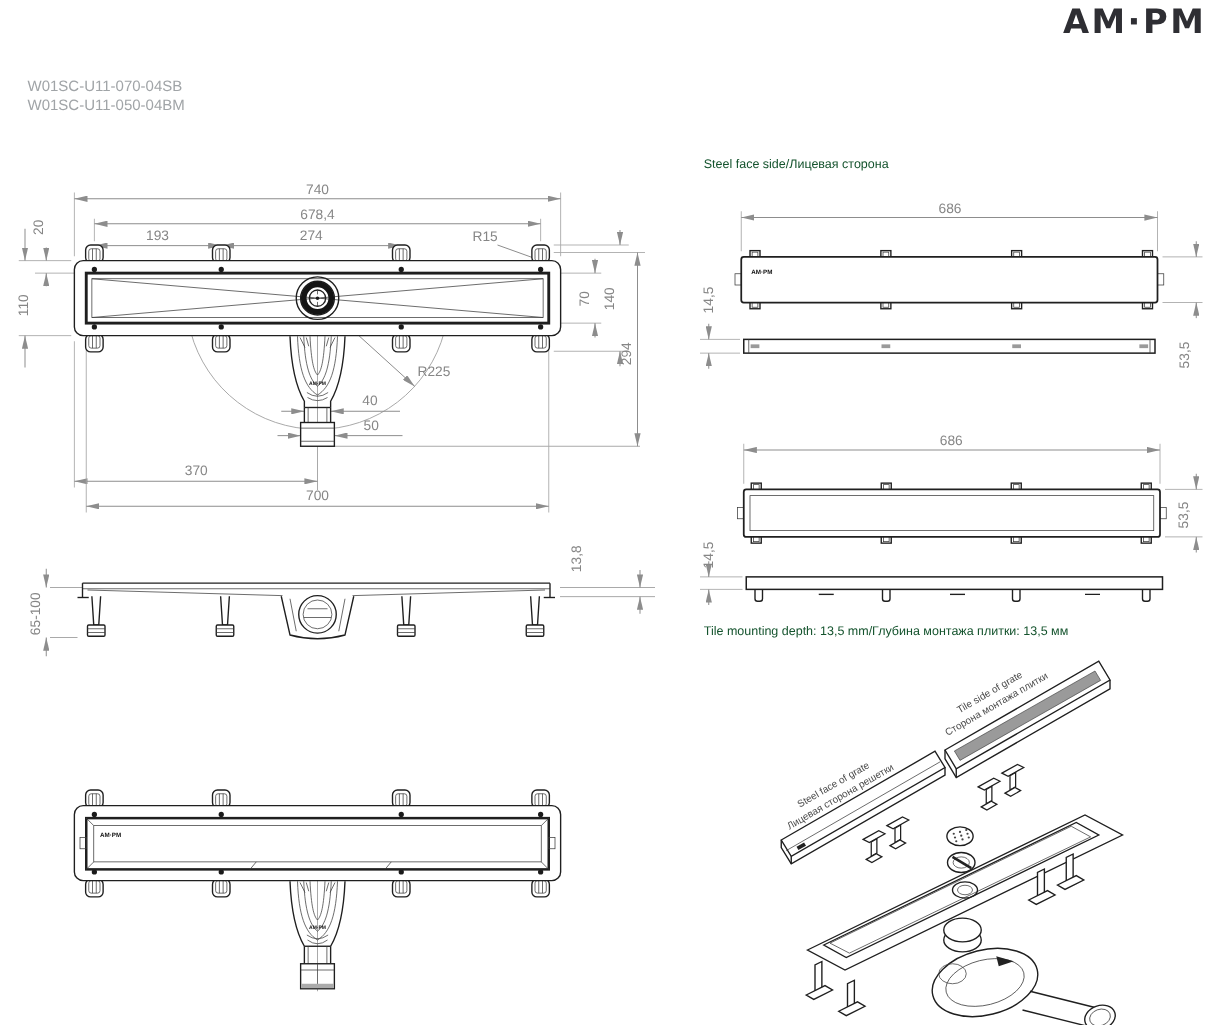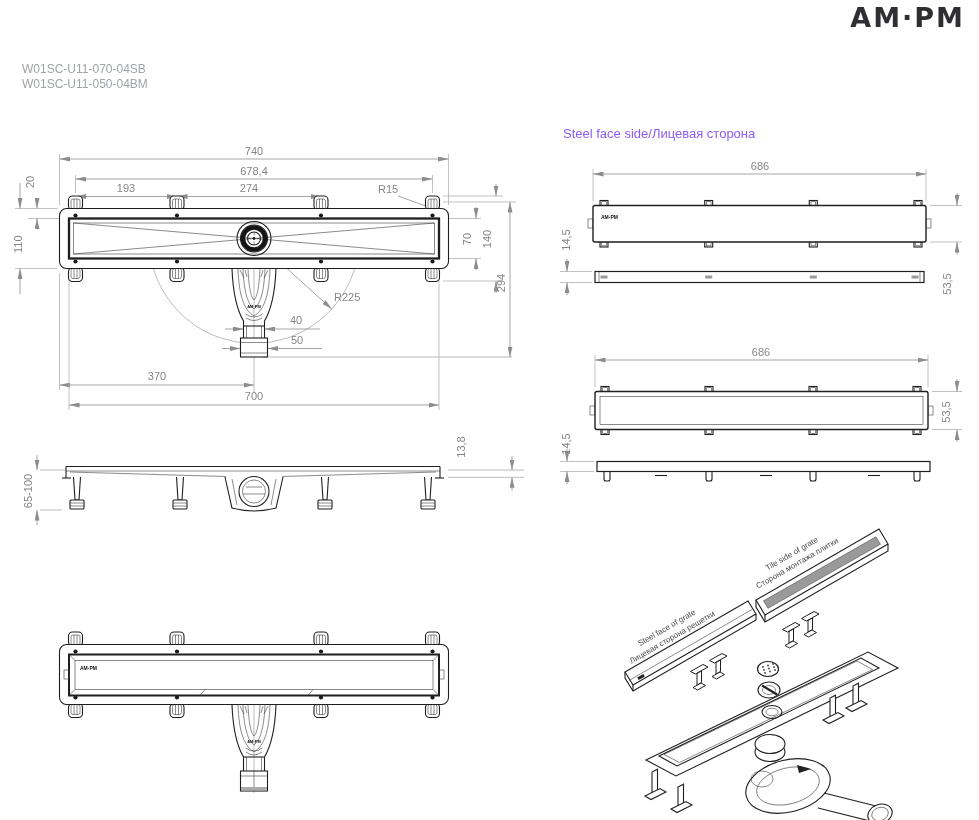--- a/index.html
+++ b/index.html
@@ -1,21 +1,21 @@
 <!DOCTYPE html>
 <html><head>
 <meta charset="utf-8">
 <style>
   html,body{margin:0;padding:0;background:#fff;}
   #canvas{position:relative;width:979px;height:820px;background:#fff;overflow:hidden;
           font-family:"Liberation Sans",sans-serif;}
   .codes{position:absolute;left:22px;top:18px;font-size:12px;line-height:15px;color:#a0a4a7;margin-top:44px;}
   .brand{position:absolute;right:14px;top:2px;font-family:"DejaVu Sans",sans-serif;
          font-weight:700;font-size:27px;letter-spacing:2px;color:#2e2e33;}
-  .h{position:absolute;font-size:13px;color:#8b5cf6;}
+  .h{position:absolute;font-size:10px;color:#14532d;}
   svg{position:absolute;left:0;top:0;}
   .ln{stroke:#1f1f1f;stroke-width:1.1;fill:none;}
   .lnf{stroke:#1f1f1f;stroke-width:1.1;fill:#fff;}
   .thick{stroke:#1f1f1f;stroke-width:2.3;fill:#fff;}
   .thin{stroke:#3c3c3c;stroke-width:.6;fill:none;}
   .gray{stroke:#9d9d9d;stroke-width:.7;fill:none;}
   .ext{stroke:#a8a8a8;stroke-width:.7;fill:none;}
   .dl{stroke:#8d8d8d;stroke-width:.8;fill:none;}
   .dt{font-size:11px;fill:#868686;}
   .dtm{text-anchor:middle;}
@@ -28,20 +28,21 @@
 
 <div id="canvas">
 
   <div class="codes">
     <div>W01SC-U11-070-04SB</div>
     <div>W01SC-U11-050-04BM</div>
   </div>
   <div class="brand">AM·PM</div>
 
   <div class="h" style="left:563px;top:126px;">Steel face side/Лицевая сторона</div>
+  <div class="h" style="left:563px;top:500px;">Tile mounting depth: 13,5 mm/Глубина монтажа плитки: 13,5 мм</div>
 
   <svg width="979" height="820" viewBox="0 0 979 820">
     <defs>
       <marker id="ae" markerUnits="userSpaceOnUse" markerWidth="11" markerHeight="5" refX="10.5" refY="2.5" orient="auto">
         <path d="M0,0 L10.5,2.5 L0,5 Z" fill="#8d8d8d"></path>
       </marker>
       <marker id="as" markerUnits="userSpaceOnUse" markerWidth="11" markerHeight="5" refX="10.5" refY="2.5" orient="auto-start-reverse">
         <path d="M0,0 L10.5,2.5 L0,5 Z" fill="#8d8d8d"></path>
       </marker>
       <g id="clipT">

